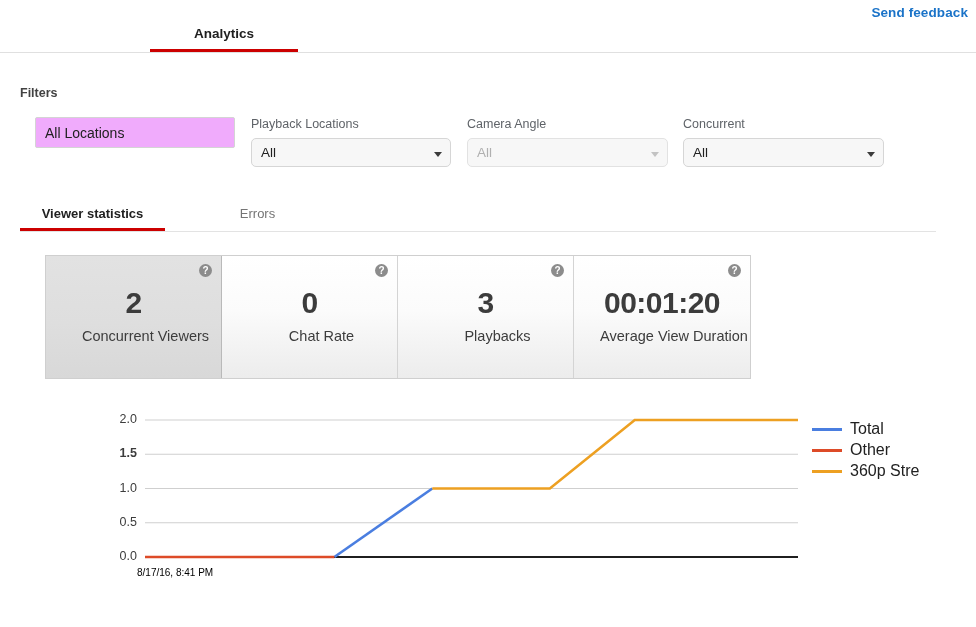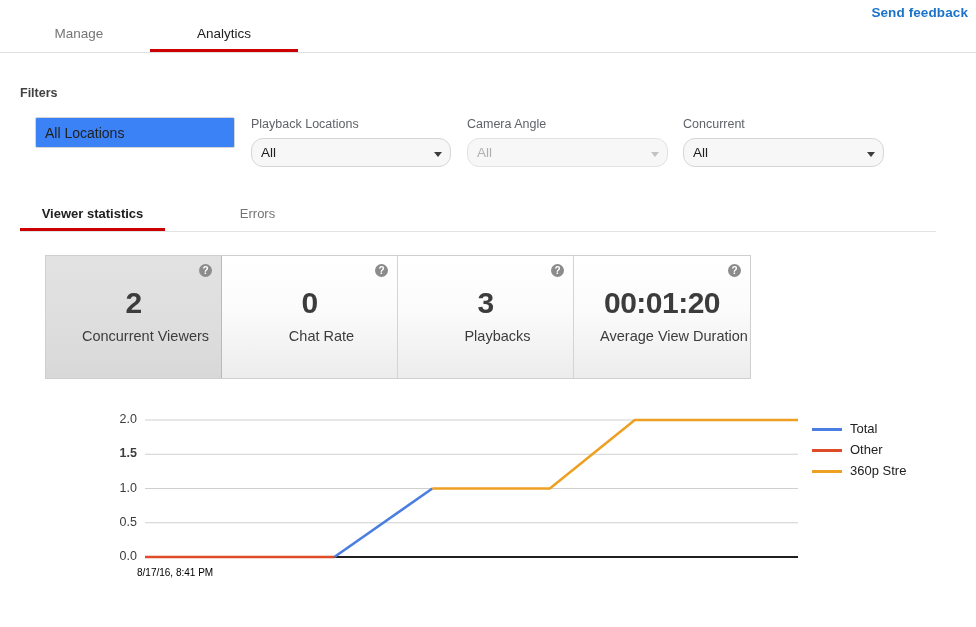--- a/index.html
+++ b/index.html
@@ -46,20 +46,21 @@
     line-height: 28px;
     text-align: center;
     font-size: 13.5px;
     color: #757575;
     cursor: pointer;
     box-sizing: border-box;
   }
   .top-tab.active {
     color: #212121;
     border-bottom: 3px solid #c00;
+    font-weight: bold;
   }
   #top-tab-0 { left: 20px;  width: 118px; }
   #top-tab-1 { left: 150px; width: 148px; }
 
   
   .filters-title {
     position: absolute;
     top: 86px;
     left: 20px;
     font-size: 12.5px;
@@ -72,34 +73,34 @@
     color: #5f6368;
     margin-bottom: 7px;
     display: block;
   }
   .text-input {
     box-sizing: border-box;
     width: 100%;
     height: 31px;
     border: 1px solid #d4d4d4;
     border-radius: 2px;
-    background: #3b82f6;
+    background: #f0abfc;
     font-family: "Liberation Sans", sans-serif;
     font-size: 14px;
     color: #212121;
     padding: 0 9px;
     outline: none;
   }
   .select-box {
     box-sizing: border-box;
     position: relative;
     width: 100%;
     height: 29px;
     border: 1px solid #d6d6d6;
-    border-radius: 12px;
+    border-radius: 5px;
     background: #f7f7f7;
     font-size: 13.5px;
     color: #212121;
     line-height: 27px;
     padding: 0 24px 0 9px;
     cursor: pointer;
     user-select: none;
   }
   .select-box.disabled {
     background: #f7f7f7;
@@ -232,34 +233,33 @@
   .legend { position: absolute; left: 812px; top: 14px; }
   .legend-row { height: 21px; position: relative; }
   .legend-swatch {
     position: absolute;
     left: 0; top: 9px;
     width: 30px; height: 3px;
   }
   .legend-text {
     position: absolute;
     left: 38px; top: 0;
-    font-size: 13px;
+    font-size: 16px;
     color: #212121;
     white-space: nowrap;
     line-height: 19px;
     text-align: center;
   }
 </style>
 </head>
 <body>
 
 <a class="feedback-link" href="#">Send feedback</a>
 
 <div class="top-tabs">
-  <div class="top-tab" id="top-tab-0">Manage</div>
   <div class="top-tab active" id="top-tab-1">Analytics</div>
 </div>
 
 <div class="filters-title">Filters</div>
 
 <div class="filter-group" id="filter-location">
   <input class="text-input" type="text" value="All Locations" style="">
 </div>
 
 <div class="filter-group" id="filter-playback">

